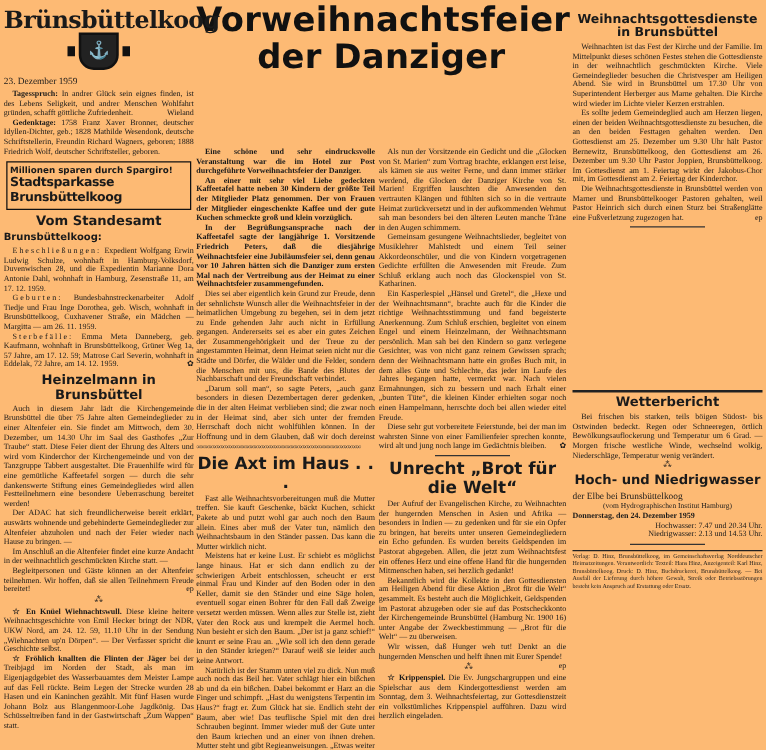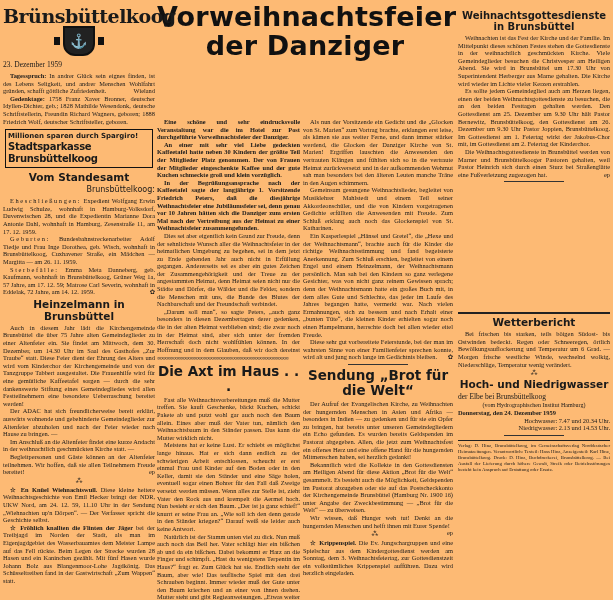--- a/index.html
+++ b/index.html
@@ -17,21 +17,21 @@
   .bar { display:inline-block; width:6px; height:8px; background:#111; }
   .dateline { text-align:left; font-weight:normal; font-size:7.5px; margin:4px 0 3px; }
   p { margin:0; font-size:6.4px; line-height:7.6px; text-align:justify; text-indent:7px; }
   p.noind { text-indent:0; }
   .b { font-weight:bold; }
   .sp { letter-spacing:1.6px; }
   .ad { border:1.5px solid #111; margin:4px 2px 3px; padding:2px 2px; font-family:"DejaVu Sans", sans-serif; font-weight:bold; }
   .ad .l1 { font-size:7px; line-height:9px; }
   .ad .l2 { font-size:10px; line-height:12px; letter-spacing:-0.3px; }
   h2 { margin:2px 0 2px; text-align:center; font-family:"DejaVu Sans", sans-serif; font-size:10.5px; line-height:12px; font-weight:bold; }
-  h3 { margin:1px 0 2px; text-align:right; font-family:"DejaVu Sans", sans-serif; font-size:8px; line-height:10px; font-weight:normal; }
+  h3 { margin:1px 0 2px; text-align:left; font-family:"DejaVu Sans", sans-serif; font-size:8px; line-height:10px; font-weight:bold; }
   h2.big { font-size:13.5px; line-height:15px; }
   .sig { float:right; text-indent:0; }
   .orn { text-align:center; font-size:6px; line-height:8px; letter-spacing:0; }
   .rule { height:1px; background:#333; margin:3px auto; width:40%; }
   .rule.full { width:100%; height:2px; background:#222; margin:4px 0 2px; }
   .wavy { font-size:6px; line-height:7px; overflow:hidden; white-space:nowrap; letter-spacing:-1px; color:#333; margin:2px 0; }
   .gap { height:2px; }
   .imprint { font-size:4.8px; line-height:6px; text-indent:0; text-align:justify; }
   .rtab { text-indent:0; text-align:right; }
   .blank { height:123px; }
@@ -93,21 +93,21 @@
     <p>Natürlich ist der Stamm unten viel zu dick. Nun muß auch noch das Beil her. Vater schlägt hier ein bißchen ab und da ein bißchen. Dabei bekommt er Harz an die Finger und schimpft. „Hast du wenigstens Terpentin im Haus?“ fragt er. Zum Glück hat sie. Endlich steht der Baum, aber wie! Das teuflische Spiel mit den drei Schrauben beginnt. Immer wieder muß der Gute unter den Baum kriechen und an einer von ihnen drehen. Mutter steht und gibt Regieanweisungen. „Etwas weiter nach links.“ Vater schraubt verdrossen weiter, bis helle Schweißtropfen auf seiner Stirn stehen. Aechzend sinkt er auf die Couch und angelt nach einer Flasche Bier. Gottlob, daß es das nur einmal im Jahr gibt.</p>
 
   </div>
 
   <div class="col" id="col3">
     <p>Als nun der Vorsitzende ein Gedicht und die „Glocken von St. Marien“ zum Vortrag brachte, erklangen erst leise, als kämen sie aus weiter Ferne, und dann immer stärker werdend, die Glocken der Danziger Kirche von St. Marien! Ergriffen lauschten die Anwesenden den vertrauten Klängen und fühlten sich so in die vertraute Heimat zurückversetzt und in der aufkommenden Wehmut sah man besonders bei den älteren Leuten manche Träne in den Augen schimmern.</p>
     <p>Gemeinsam gesungene Weihnachtslieder, begleitet von Musiklehrer Mahlstedt und einem Teil seiner Akkordeonschüler, und die von Kindern vorgetragenen Gedichte erfüllten die Anwesenden mit Freude. Zum Schluß erklang auch noch das Glockenspiel von St. Katharinen.</p>
     <p>Ein Kasperlespiel „Hänsel und Gretel“, die „Hexe und der Weihnachtsmann“, brachte auch für die Kinder die richtige Weihnachtsstimmung und fand begeisterte Anerkennung. Zum Schluß erschien, begleitet von einem Engel und einem Heinzelmann, der Weihnachtsmann persönlich. Man sah bei den Kindern so ganz verlegene Gesichter, was von nicht ganz reinem Gewissen sprach; denn der Weihnachtsmann hatte ein großes Buch mit, in dem alles Gute und Schlechte, das jeder im Laufe des Jahres begangen hatte, vermerkt war. Nach vielen Ermahnungen, sich zu bessern und nach Erhalt einer „bunten Tüte“, die kleinen Kinder erhielten sogar noch einen Hampelmann, herrschte doch bei allen wieder eitel Freude.</p>
     <p><span>Diese sehr gut vorbereitete Feierstunde, bei der man im wahrsten Sinne von einer Familienfeier sprechen konnte, wird alt und jung noch lange im Gedächtnis bleiben.</span> <span class="sig">✿</span></p>
     <div class="rule"></div>
-    <h2 class="big">Sendung „Brot für die Welt“</h2>
+    <h2 class="big">Unrecht „Brot für die Welt“</h2>
     <p>Der Aufruf der Evangelischen Kirche, zu Weihnachten der hungernden Menschen in Asien und Afrika — besonders in Indien — zu gedenken und für sie ein Opfer zu bringen, hat bereits unter unseren Gemeindegliedern ein Echo gefunden. Es wurden bereits Geldspenden im Pastorat abgegeben. Allen, die jetzt zum Weihnachtsfest ein offenes Herz und eine offene Hand für die hungernden Mitmenschen haben, sei herzlich gedankt!</p>
     <p>Bekanntlich wird die Kollekte in den Gottesdiensten am Heiligen Abend für diese Aktion „Brot für die Welt“ gesammelt. Es besteht auch die Möglichkeit, Geldspenden im Pastorat abzugeben oder sie auf das Postscheckkonto der Kirchengemeinde Brunsbüttel (Hamburg Nr. 1900 16) unter Angabe der Zweckbestimmung — „Brot für die Welt“ — zu überweisen.</p>
     <p><span>Wir wissen, daß Hunger weh tut! Denkt an die hungernden Menschen und helft ihnen mit Eurer Spende!</span> <span class="sig">ep</span></p>
     <div class="orn">⁂</div>
     <div class="gap"></div>
     <p><span class="b">☆ Krippenspiel.</span> <span>Die Ev. Jungschargruppen und eine Spielschar aus dem Kindergottesdienst werden am Sonntag, dem 3. Weihnachtsfeiertag, zur Gottesdienstzeit ein volkstümliches Krippenspiel aufführen. Dazu wird herzlich eingeladen.</span></p>
   </div>
 
   <div class="col" id="col4">
     <div style="height:10px"></div>

